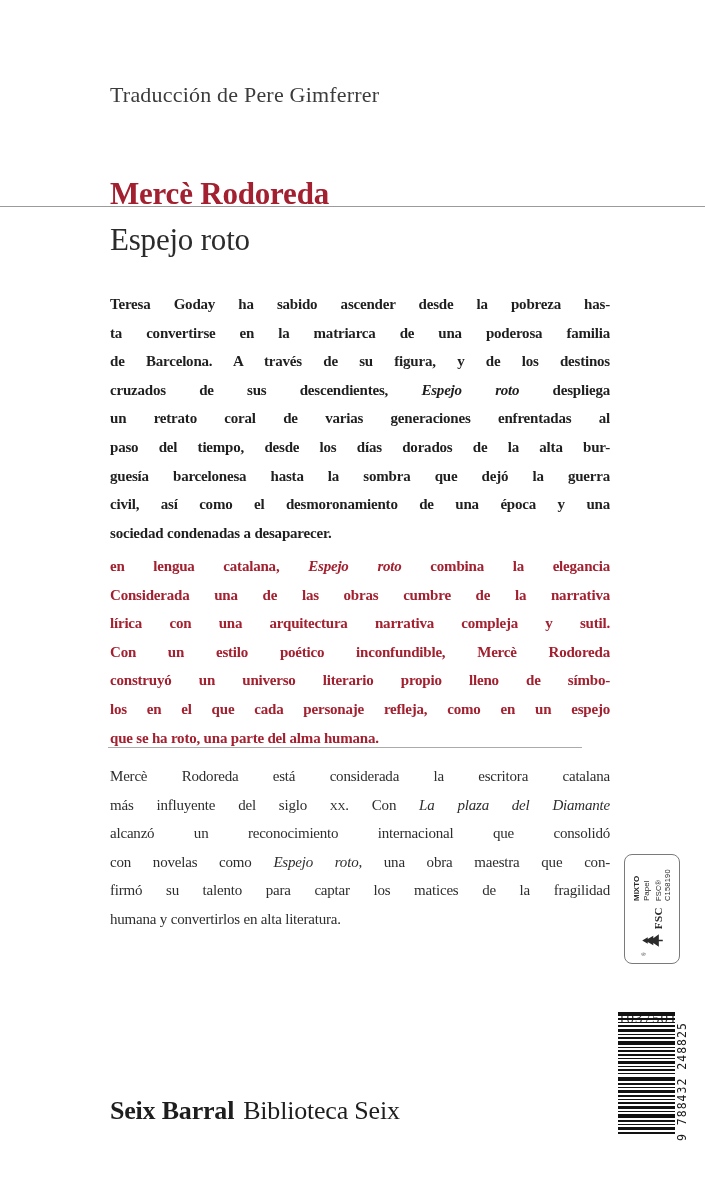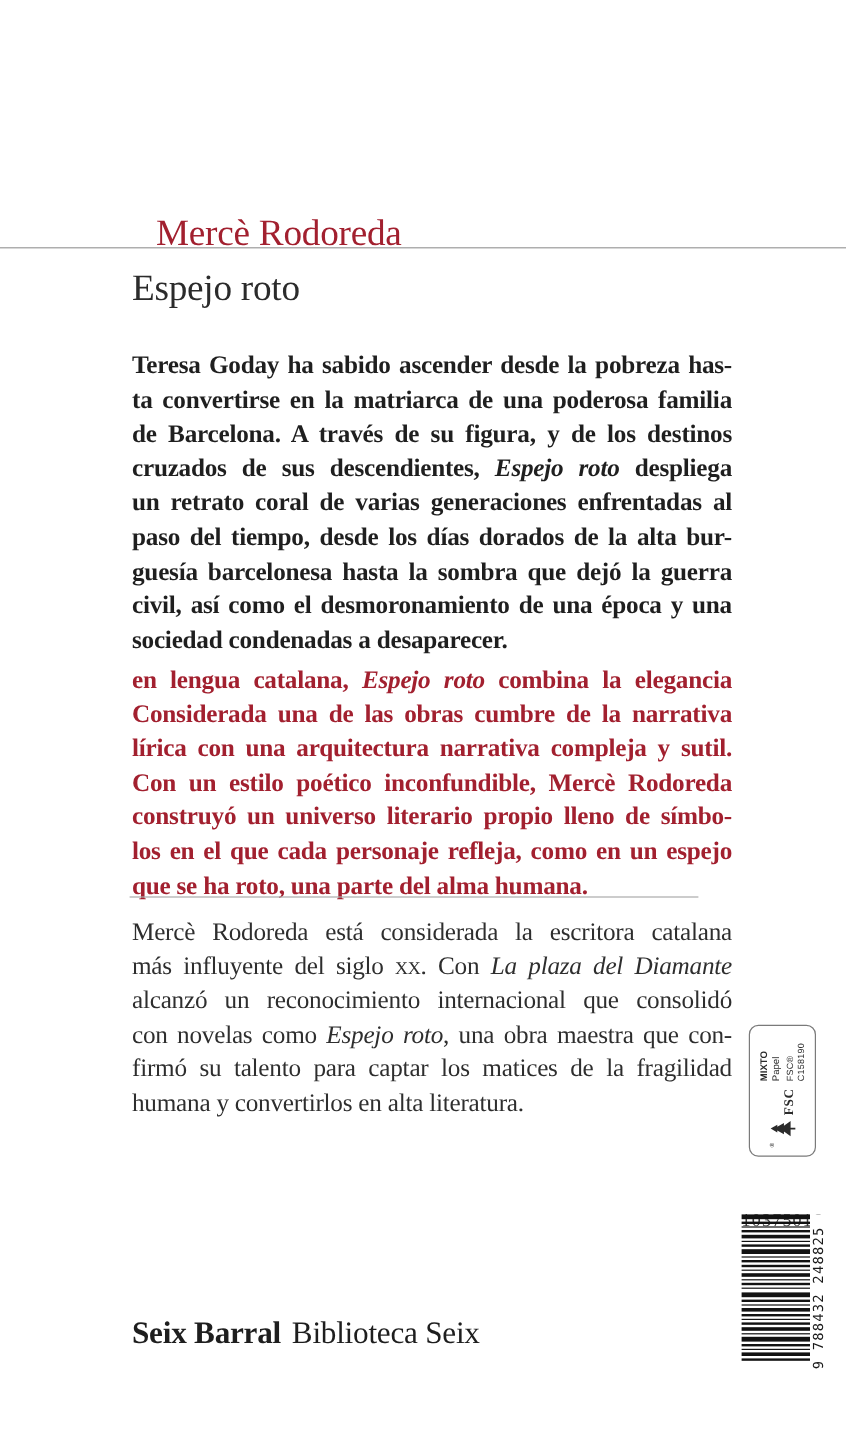--- a/index.html
+++ b/index.html
@@ -25,32 +25,32 @@
   .translation {
     position: absolute; left: 110px; top: 82px;
     font-size: 22px; color: #3C3C3C; letter-spacing: 0.2px;
   }
   .title-rule {
     position: absolute; left: 0; top: 206px; width: 705px; height: 1px;
     background: var(--rule-gray);
   }
   .author {
     position: absolute; left: 110px; top: 178px;
-    font-size: 31px; font-weight: normal; color: var(--accent-red);
-    letter-spacing: -0.2px; z-index: 2; line-height: 31px; margin-left: 20px;
+    font-size: 31px; font-weight: bold; color: var(--accent-red);
+    letter-spacing: -0.2px; z-index: 2; line-height: 31px;
   }
   .book-title {
     position: absolute; left: 110px; top: 224px;
     font-size: 31px; color: #2B2B2B; line-height: 31px; letter-spacing: -0.2px;
   }
 
   
   .para {
     position: absolute; left: 110px; width: 500px;
-    font-size: 21px; letter-spacing: -0.2px;
+    font-size: 15px; letter-spacing: -0.2px;
   }
   .para .pline {
     line-height: 28.6px; height: 28.6px;
     text-align: justify; text-align-last: justify;
     white-space: nowrap;
   }
   .para .pline.last { text-align-last: left; }
   .para .it { font-style: italic; }
   .para .sc { font-variant: small-caps; }
   .para-synopsis { top: 290px; font-weight: bold; color: var(--text-dark); }
@@ -111,20 +111,21 @@
     position: absolute; left: 110px; top: 1096px;
     font-size: 26px; color: #1E1E1E; letter-spacing: -0.2px;
   }
   .publisher .pub-bold { font-weight: bold; margin-right: 9px; }
 </style>
 </head>
 <body>
 
 <div class="page">
 
+  <div class="translation">Traducción de Pere Gimferrer</div>
 
   <div class="title-rule"></div>
   <div class="author">Mercè Rodoreda</div>
   <div class="book-title">Espejo roto</div>
 
   <div class="para para-synopsis">
       <div class="pline"><span>Teresa Goday ha sabido ascender desde la pobreza has-</span></div>
       <div class="pline"><span>ta convertirse en la matriarca de una poderosa familia</span></div>
       <div class="pline"><span>de Barcelona. A través de su figura, y de los destinos</span></div>
       <div class="pline"><span>cruzados de sus descendientes, </span><span class="it">Espejo roto</span><span> despliega</span></div>

